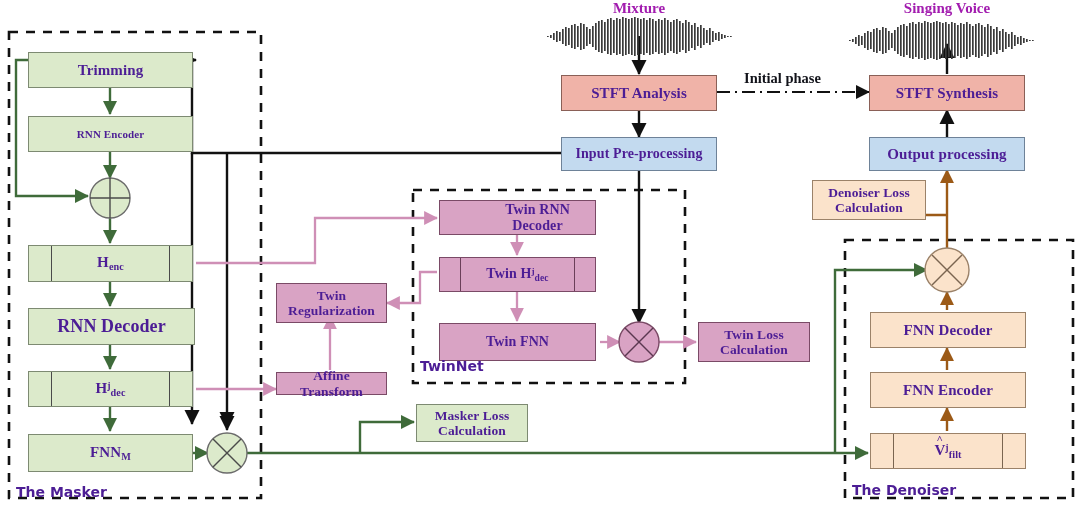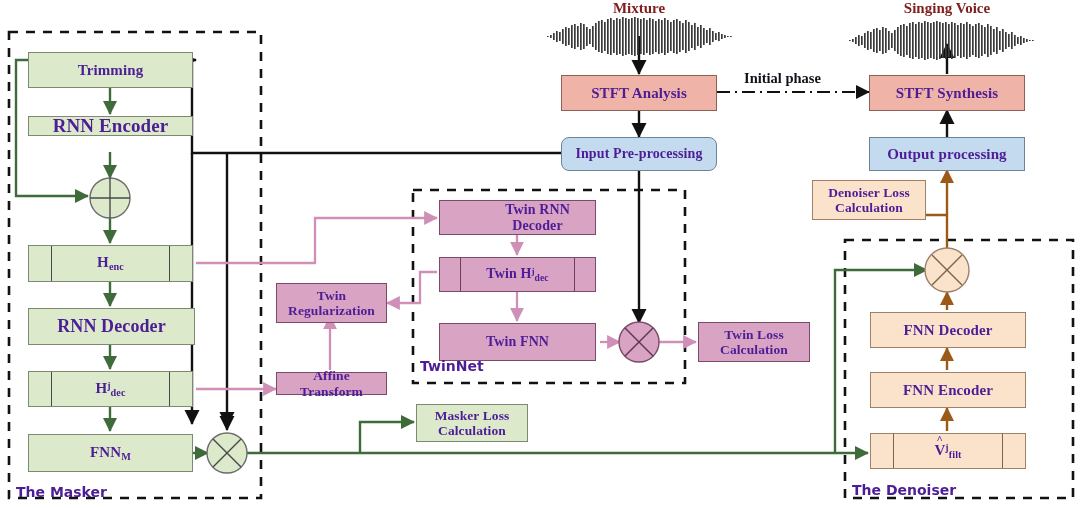--- a/index.html
+++ b/index.html
@@ -52,21 +52,21 @@
     position: absolute;
     font-family: "DejaVu Sans", sans-serif;
     font-weight: bold;
     color: #4c1d95;
     white-space: nowrap;
   }
   .toplabel {
     position: absolute;
     font-family: "Liberation Serif", serif;
     font-weight: bold;
-    color: #7f1d1d;
+    color: #a21caf;
     white-space: nowrap;
     text-align: center;
   }
   .phaselabel {
     position: absolute;
     font-family: "Liberation Serif", serif;
     font-weight: bold;
     color: #12131a;
     white-space: nowrap;
   }
@@ -317,21 +317,21 @@
       <line x1="962" y1="255" x2="932" y2="285" stroke="#7a6550" stroke-width="1.4"></line>
     </g>
   </svg>
 
   <div class="toplabel" style="left:589px; top:0px; width:100px; font-size:15px;">Mixture</div>
   <div class="toplabel" style="left:882px; top:0px; width:130px; font-size:15px;">Singing Voice</div>
   <div class="phaselabel" style="left:744px; top:70px; font-size:14.5px;">Initial phase</div>
 
   <div class="node green" style="left:28px; top:52px; width:165px; height:36px; font-size:15px;">Trimming</div>
 
-  <div class="node green" style="left:28px; top:116px; width:165px; height:20px; font-size:19px;">RNN Encoder</div>
+  <div class="node green" style="left:28px; top:116px; width:165px; height:36px; font-size:11px;">RNN Encoder</div>
 
   <div class="node green" style="left:28px; top:245px; width:165px; height:37px; font-size:15px;">
     <span class="seg" style="left:22px;"></span>
     <span class="seg" style="right:22px;"></span>
     <span>
       <span>H</span><sub>enc</sub>
     </span>
   </div>
 
   <div class="node green" style="left:28px; top:308px; width:167px; height:37px; font-size:18px;">RNN Decoder</div>
@@ -381,21 +381,21 @@
     <span>Transform</span>
   </div>
 
   <div class="node pink" style="left:698px; top:322px; width:112px; height:40px; font-size:13.5px; flex-direction:column;">
     <span>Twin  Loss</span>
     <span>Calculation</span>
   </div>
 
   <div class="node salmon" style="left:561px; top:75px; width:156px; height:36px; font-size:15px;">STFT Analysis</div>
 
-  <div class="node blue" style="left:561px; top:137px; width:156px; height:34px; font-size:14px;border-radius:8px;">Input Pre-processing</div>
+  <div class="node blue" style="left:561px; top:137px; width:156px; height:34px; font-size:14px;">Input Pre-processing</div>
 
   <div class="node salmon" style="left:869px; top:75px; width:156px; height:36px; font-size:15px;">STFT Synthesis</div>
 
   <div class="node blue" style="left:869px; top:137px; width:156px; height:34px; font-size:15px;">Output processing</div>
 
   <div class="node peach" style="left:812px; top:180px; width:114px; height:40px; font-size:13.5px; flex-direction:column;">
     <span>Denoiser Loss</span>
     <span>Calculation</span>
   </div>
 

